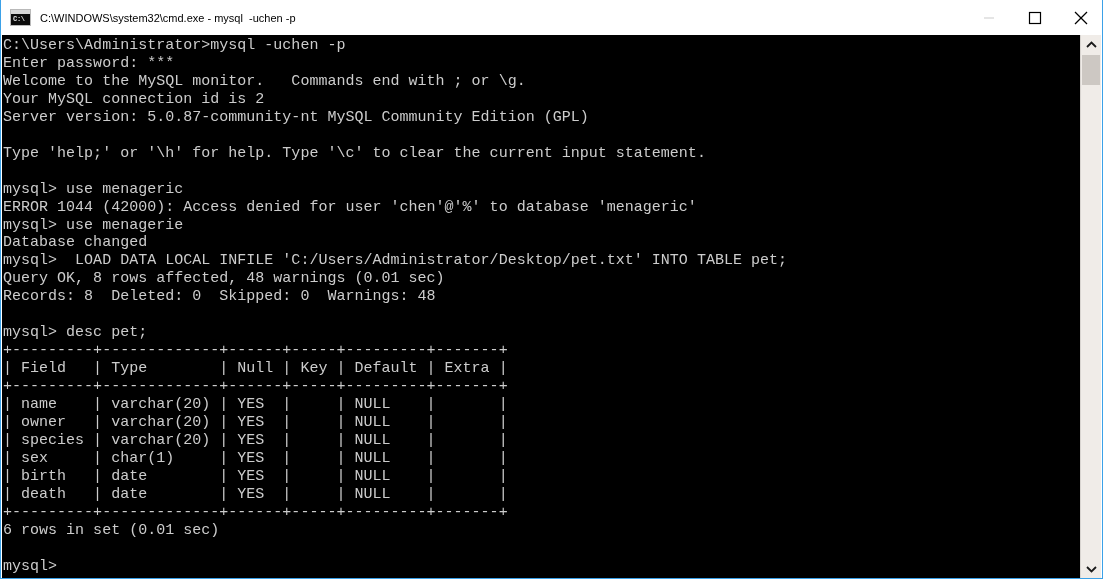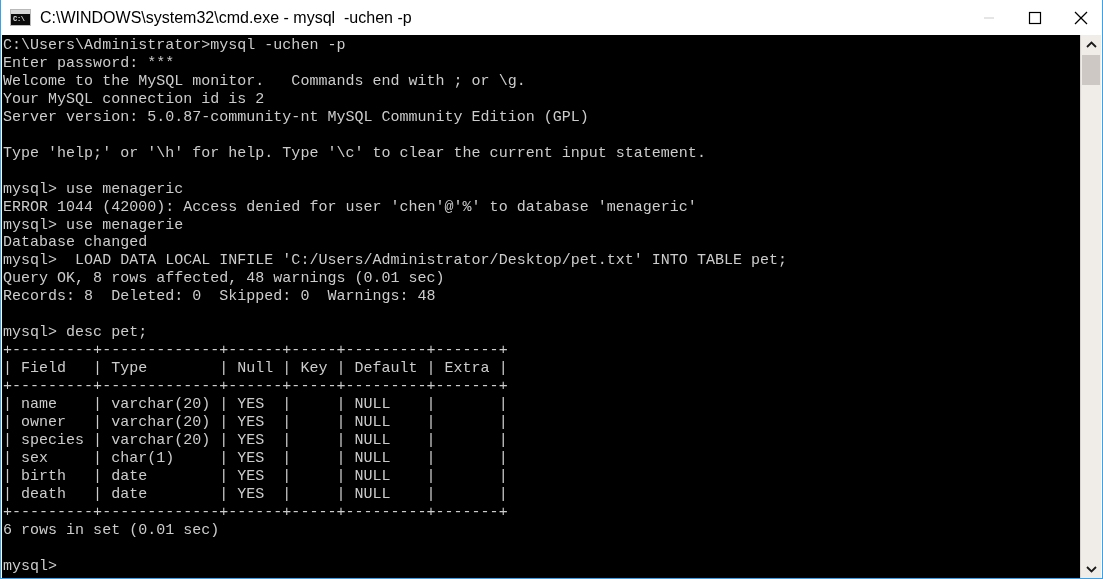--- a/index.html
+++ b/index.html
@@ -60,21 +60,21 @@
     top: 5px;
     font-family: "Liberation Mono", monospace;
     font-size: 7px;
     line-height: 8px;
     color: #e8e8e8;
     letter-spacing: -0.3px;
     font-weight: bold;
   }
   #title-text {
     font-family: "Liberation Sans", sans-serif;
-    font-size: 16px;
+    font-size: 11px;
     color: #000000;
     white-space: pre;
     overflow: hidden;
     text-overflow: ellipsis;
   }
   #title-buttons {
     display: flex;
     flex: 0 0 auto;
     height: 35px;
   }

